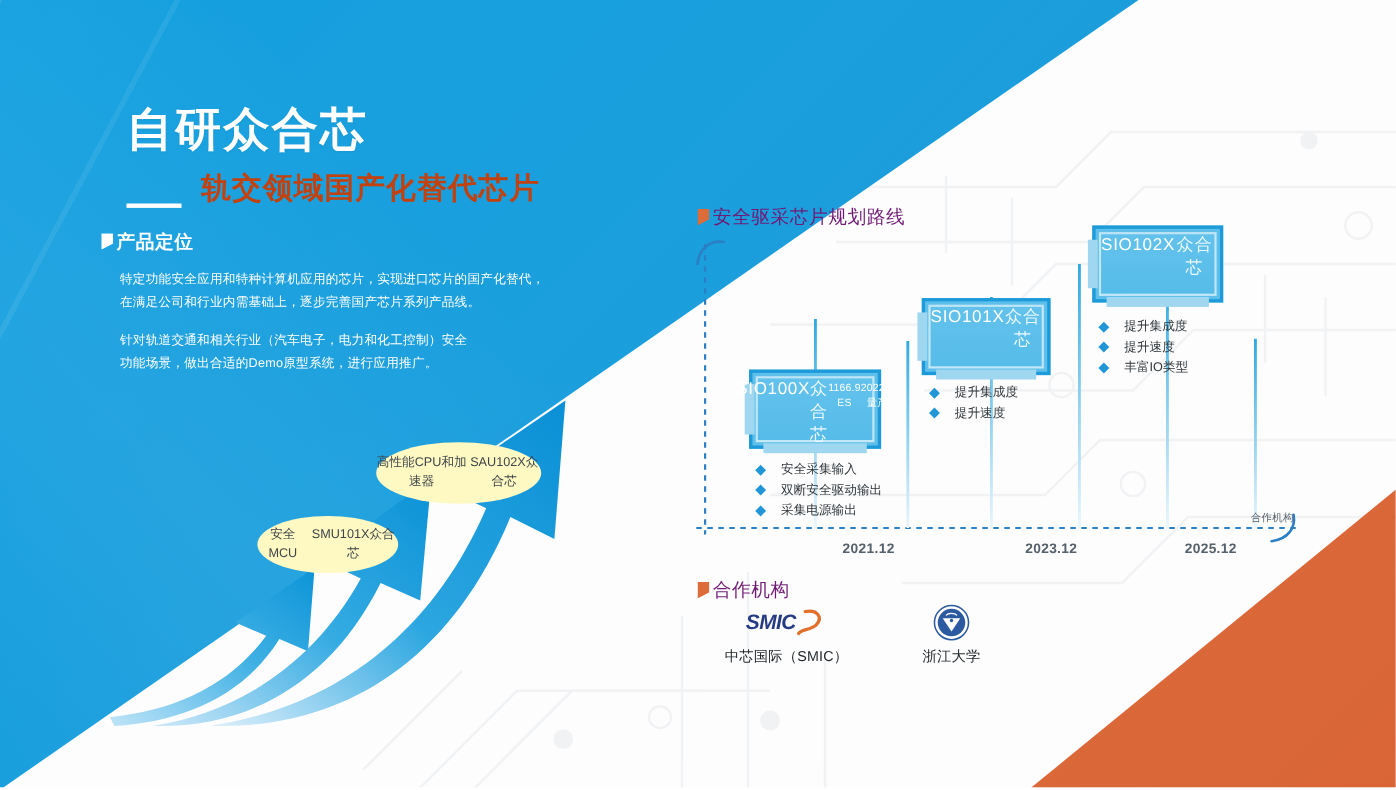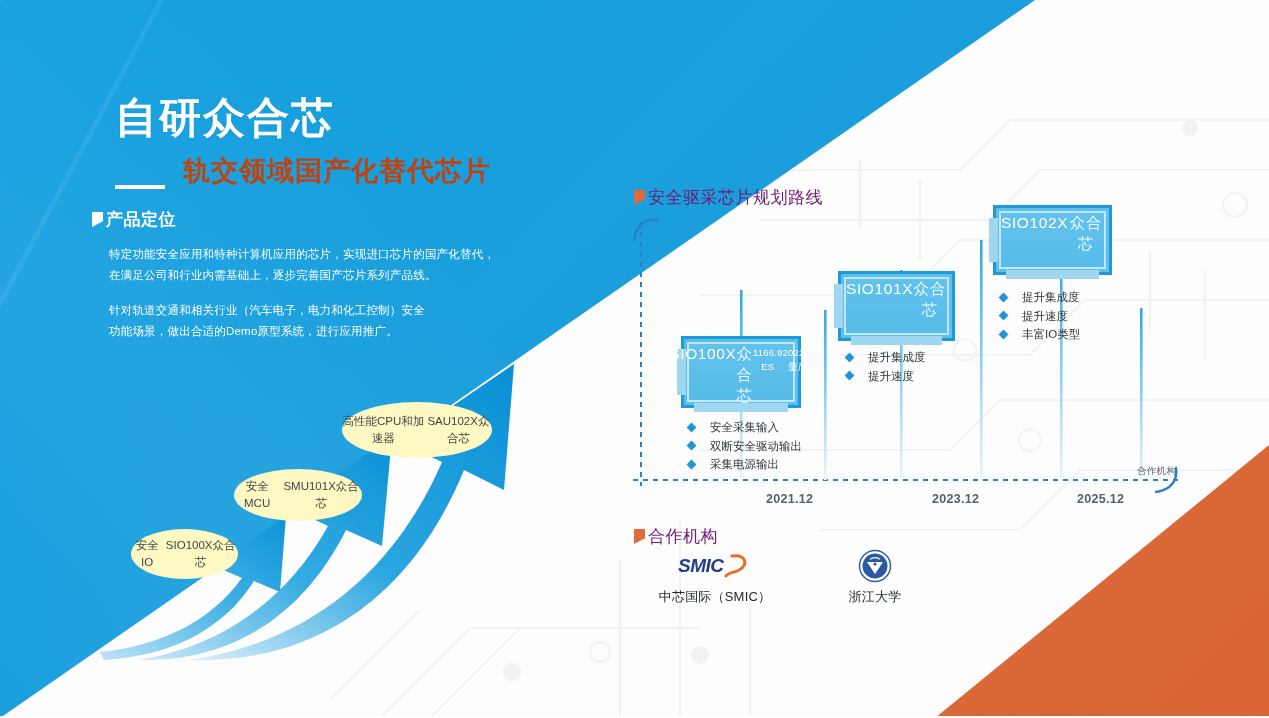--- a/index.html
+++ b/index.html
@@ -134,21 +134,21 @@
   .axis-label {
     position: absolute; z-index: 5; color: #57616a; font-size: 12.5px; font-weight: bold; letter-spacing: .3px;
   }
   #ax0 { left: 766px; top: 492px; }
   #ax1 { left: 932px; top: 492px; }
   #ax2 { left: 1077px; top: 492px; }
   #axis-cap { position: absolute; left: 1137px; top: 465px; z-index: 5; color: #5b646c; font-size: 9.5px; letter-spacing: .3px; }
 
   
   .part-head { position: absolute; left: 634px; top: 525px; z-index: 4; }
-  .partners { position: absolute; left: 640px; top: 548px; z-index: 4; display: flex; align-items: flex-start; gap: 10px; }
+  .partners { position: absolute; left: 640px; top: 548px; z-index: 4; display: flex; align-items: flex-start; }
   .partner { display: flex; flex-direction: column; align-items: center; width: 150px; }
   .plogo { height: 36px; display: flex; align-items: center; justify-content: center; }
   .pname { margin-top: 4px; color: #22282c; font-size: 13px; letter-spacing: .2px; white-space: nowrap; }
 
   .smic-txt { font-size: 19px; font-weight: bold; font-style: italic; color: #263c83; letter-spacing: -.5px; }
 </style>
 </head>
 <body>
 
 <div id="stage">
@@ -243,24 +243,20 @@
     <path fill="url(#gA)" d="M10 322 C70 316 120 292 152 248 L124 236 L196 186 L190 262 L164 251
              C132 302 78 326 14 330 Z"></path>
 
     <path fill="url(#gB)" d="M48 330 C128 318 196 272 238 196 L200 178 L302 106 L292 216 L256 200
              C212 288 140 330 56 330 Z"></path>
 
     <path fill="url(#gC)" d="M100 330 C208 314 300 252 352 132 L310 112 L424 34 L414 160 L374 140
              C318 276 218 330 112 330 Z"></path>
   </svg>
 
-  <div class="pill" id="pill-io">
-    <span>安全IO</span>
-    <span>SIO100X众合芯</span>
-  </div>
   <div class="pill" id="pill-mcu">
     <span>安全MCU</span>
     <span>SMU101X众合芯</span>
   </div>
   <div class="pill" id="pill-cpu">
     <span>高性能CPU和加速器</span>
     <span>SAU102X众合芯</span>
   </div>
 
   <div class="road-head flag-head">

